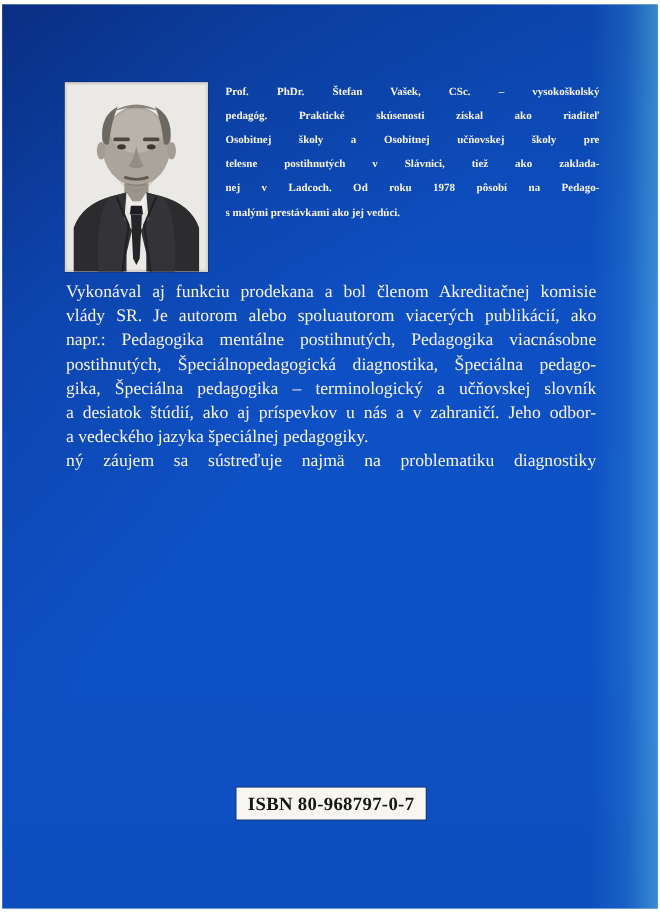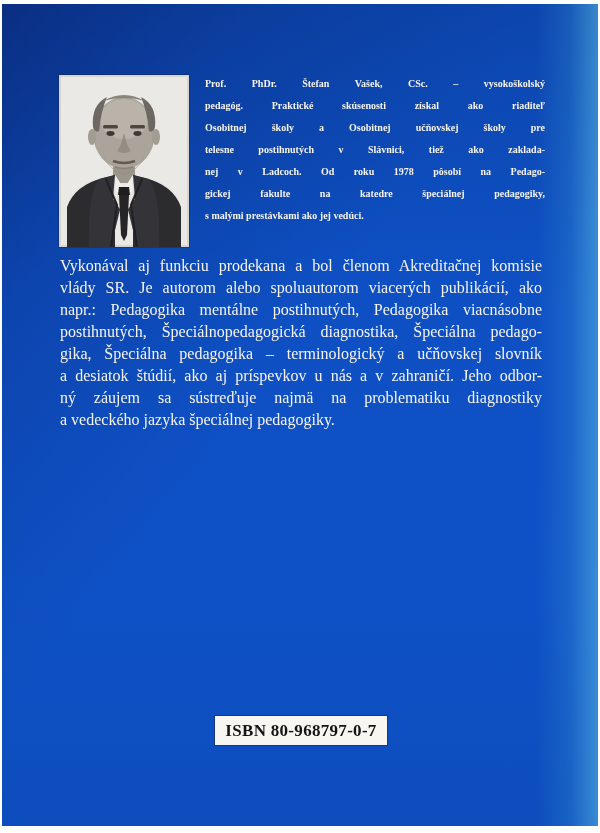--- a/index.html
+++ b/index.html
@@ -127,33 +127,32 @@
         <path d="M83,104 L72,130 L78,172" stroke="#212024" stroke-width="2" fill="none"></path>
       </svg>
     </div>
 
     <div class="bio-side">
         <div class="jline">Prof. PhDr. Štefan Vašek, CSc. – vysokoškolský</div>
         <div class="jline">pedagóg. Praktické skúsenosti získal ako riaditeľ</div>
         <div class="jline">Osobitnej školy a Osobitnej učňovskej školy pre</div>
         <div class="jline">telesne postihnutých v Slávnici, tiež ako zaklada-</div>
         <div class="jline">nej v Ladcoch. Od roku 1978 pôsobí na Pedago-</div>
-        <div class="jline">gickej fakulte na katedre špeciálnej pedagogiky,</div>
         <div class="jline jline-last">s malými prestávkami ako jej vedúci.</div>
       </div>
 
     <div class="bio-full">
         <div class="jline">Vykonával aj funkciu prodekana a bol členom Akreditačnej komisie</div>
         <div class="jline">vlády SR. Je autorom alebo spoluautorom viacerých publikácií, ako</div>
         <div class="jline">napr.: Pedagogika mentálne postihnutých, Pedagogika viacnásobne</div>
         <div class="jline">postihnutých, Špeciálnopedagogická diagnostika, Špeciálna pedago-</div>
         <div class="jline">gika, Špeciálna pedagogika – terminologický a učňovskej slovník</div>
         <div class="jline">a desiatok štúdií, ako aj príspevkov u nás a v zahraničí. Jeho odbor-</div>
+        <div class="jline jline-last">a vedeckého jazyka špeciálnej pedagogiky.</div>
         <div class="jline">ný záujem sa sústreďuje najmä na problematiku diagnostiky</div>
-        <div class="jline jline-last">a vedeckého jazyka špeciálnej pedagogiky.</div>
       </div>
 
     <div class="isbn-box">
       <span class="isbn-text">ISBN 80-968797-0-7</span>
     </div>
 
   </div>
 </div>
 
 </body></html>

